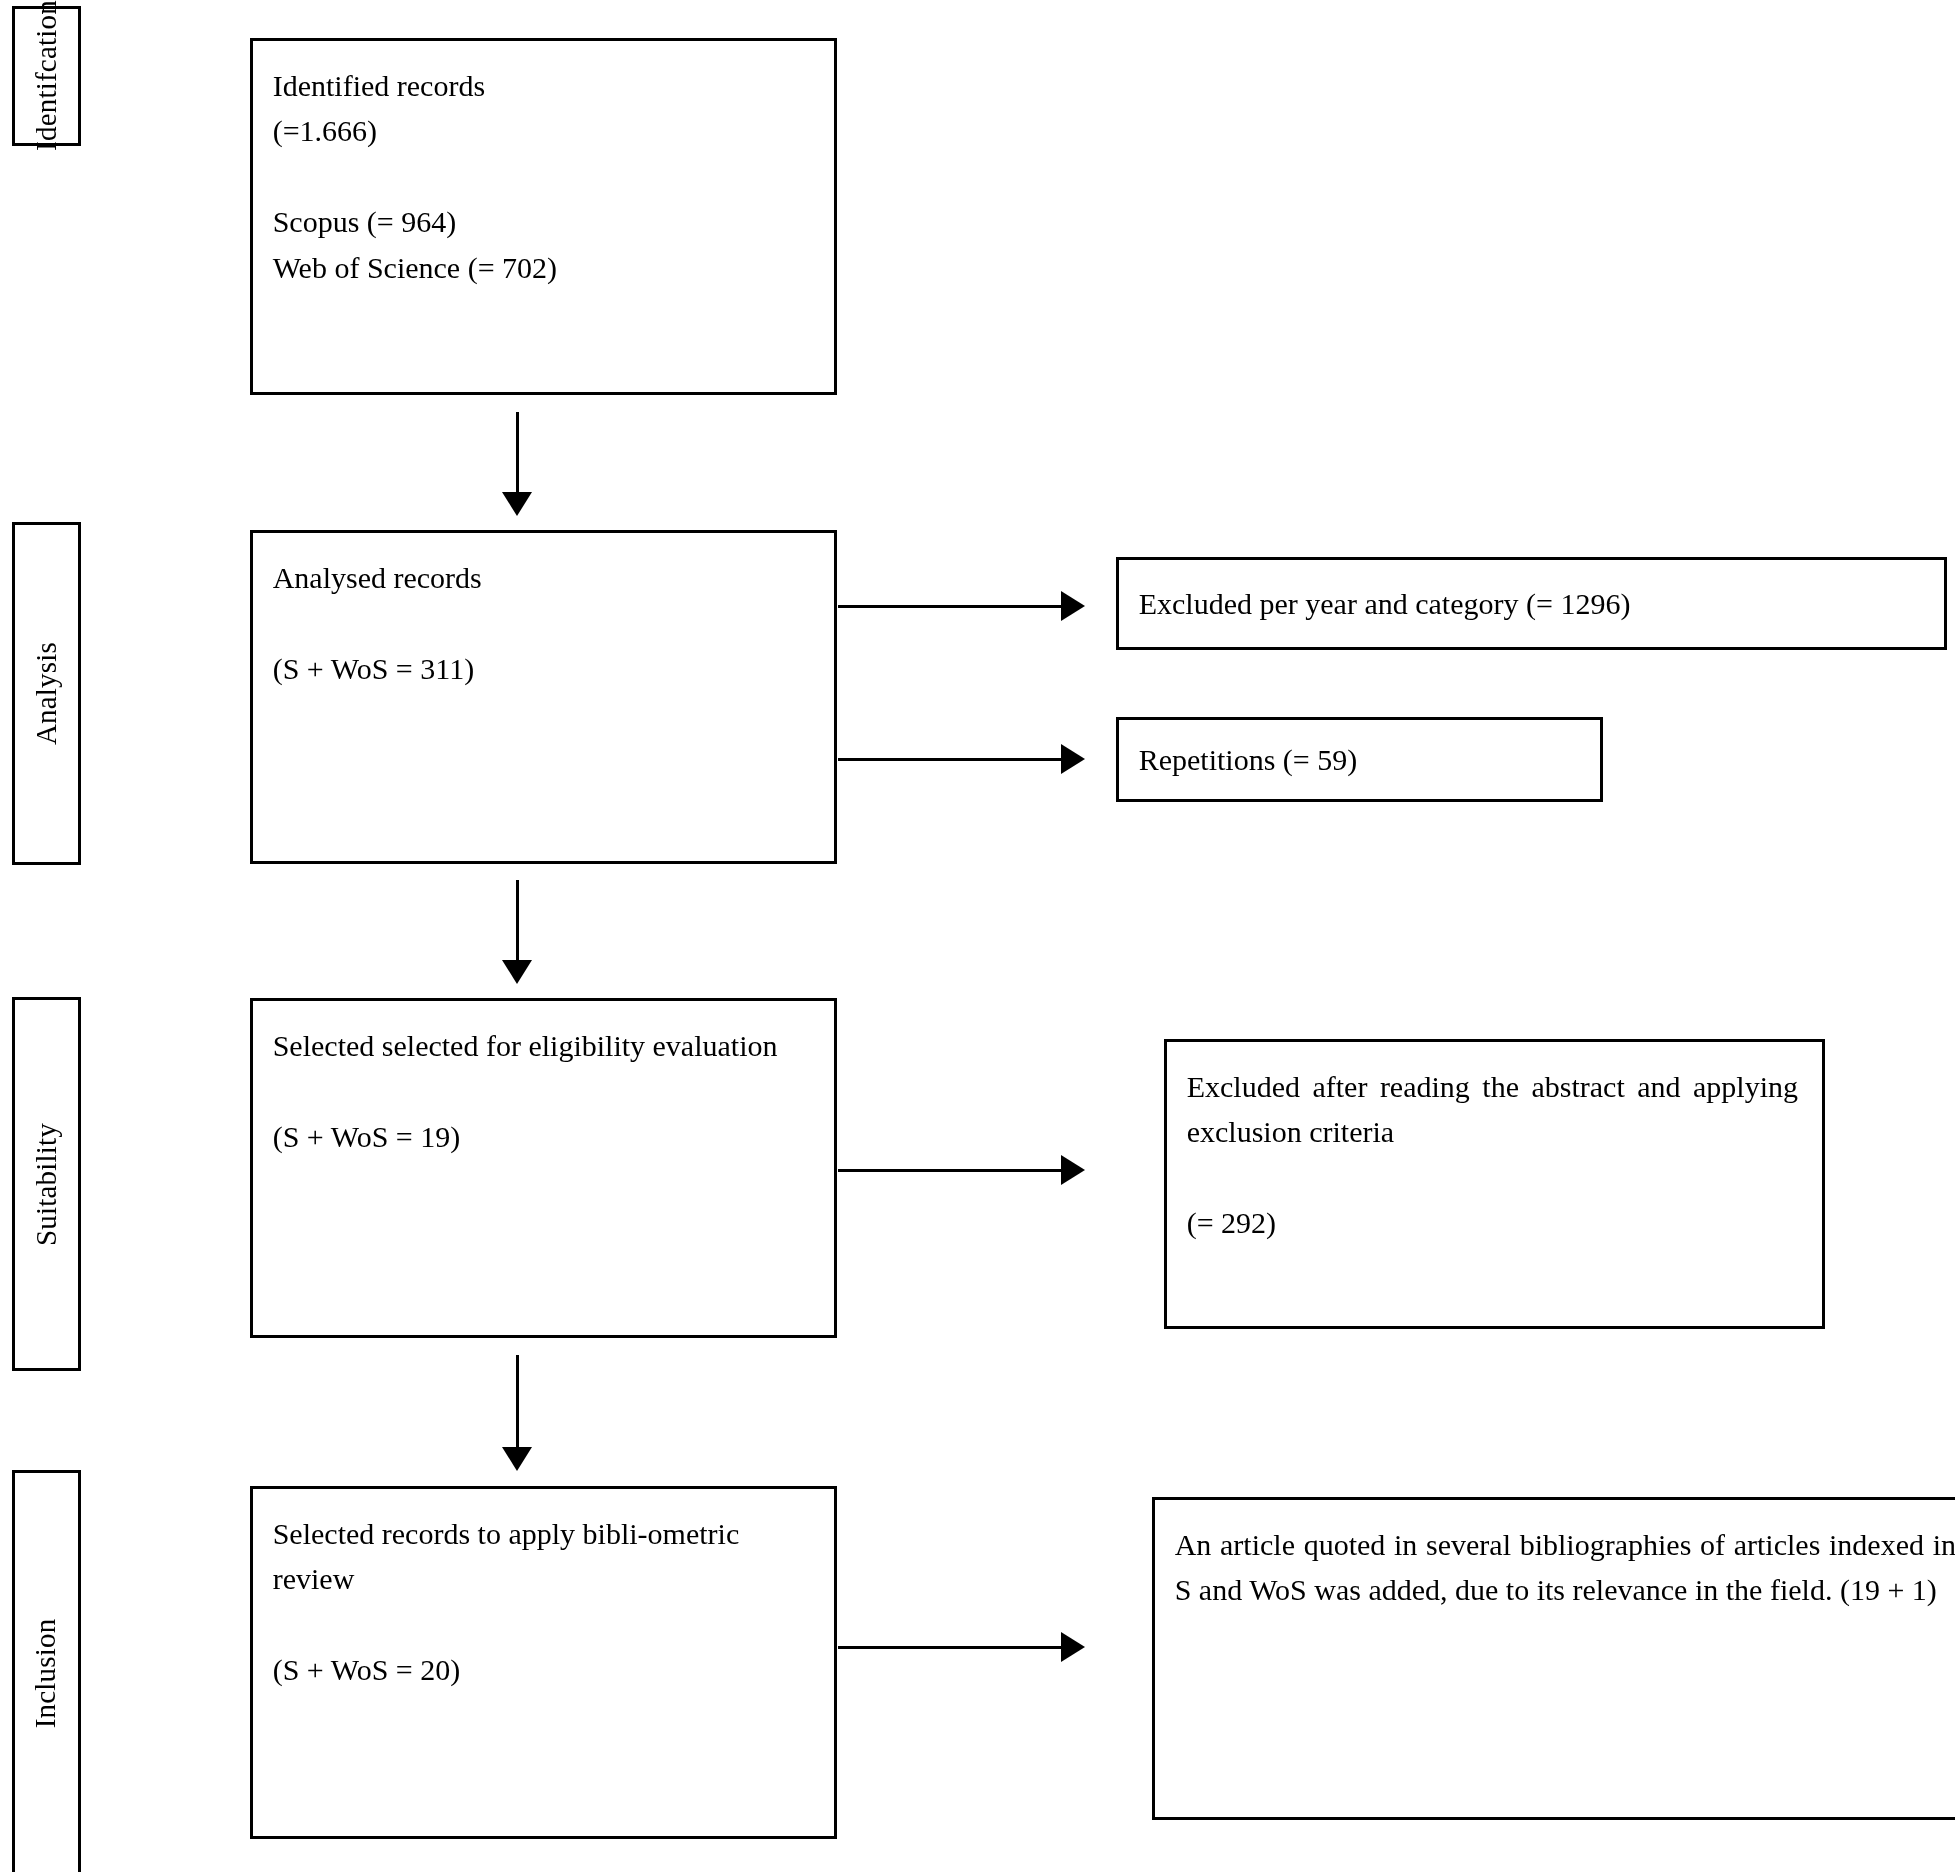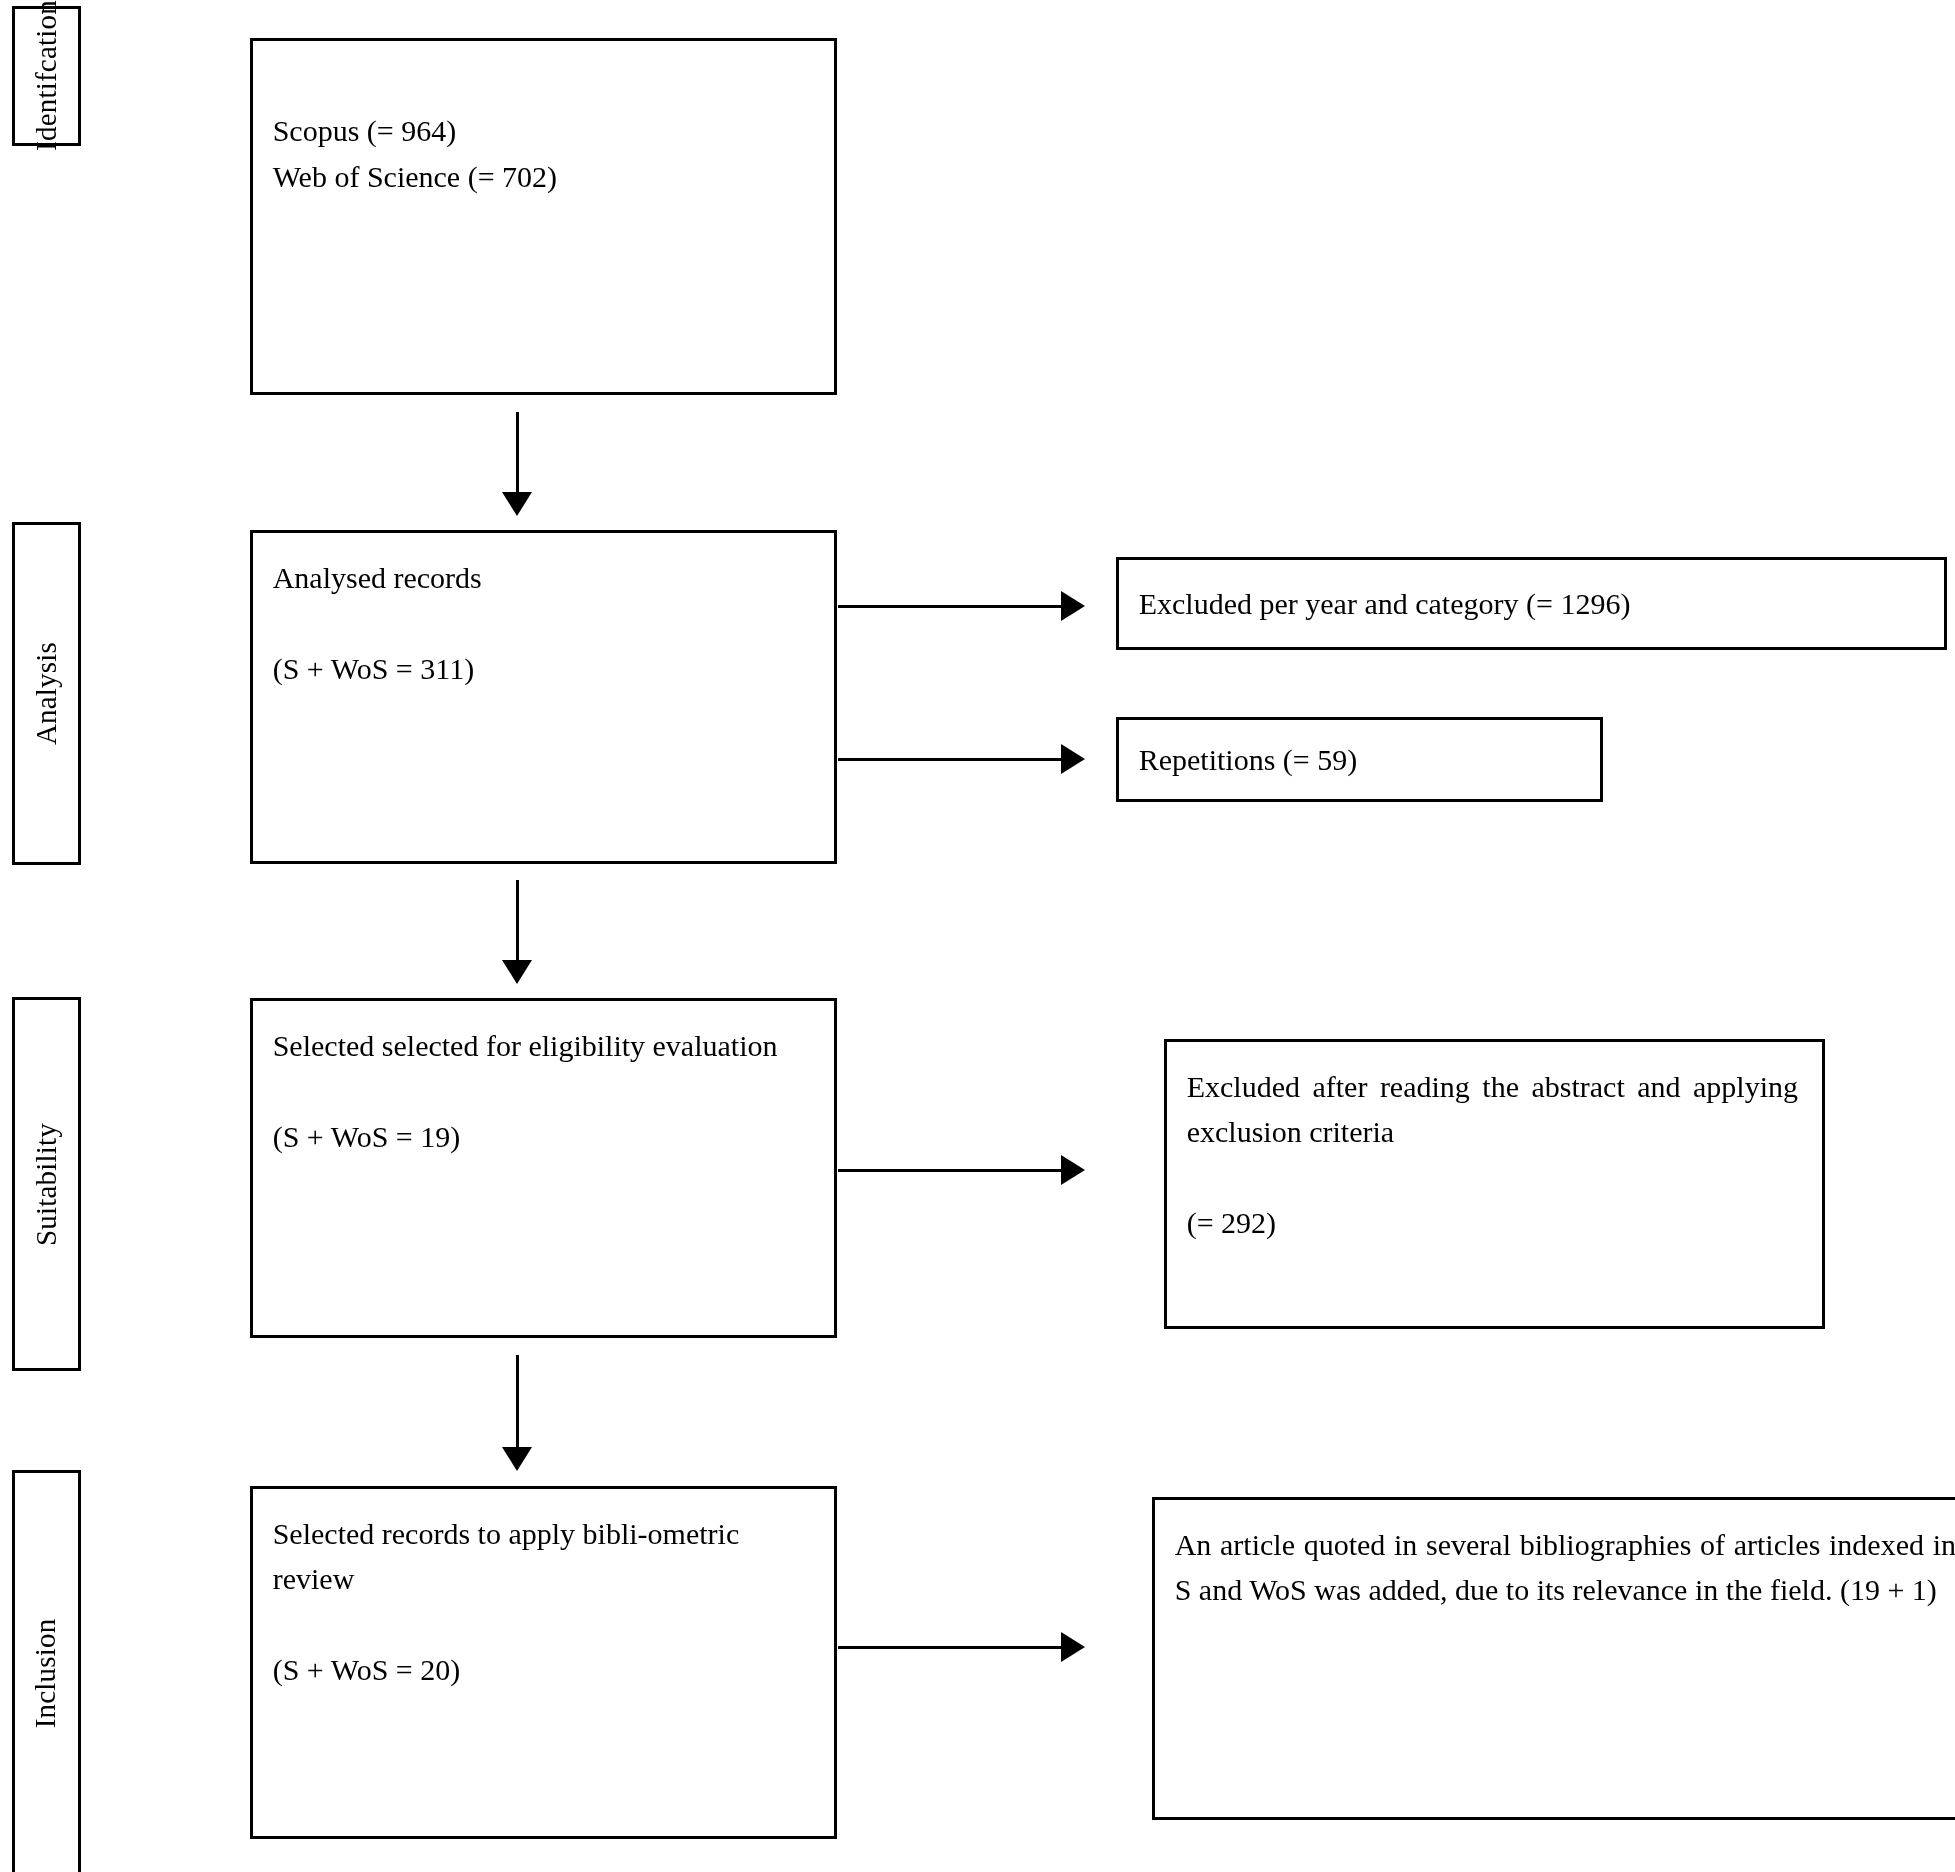--- a/index.html
+++ b/index.html
@@ -136,20 +136,22 @@
   <div class="stage-rail" style="left:11.7px; top:997px; width:69px; height:374px;">
     <span class="stage-rail-label">Suitability</span>
   </div>
 
   <div class="stage-rail" style="left:11.7px; top:1470px; width:69px; height:407px;">
     <span class="stage-rail-label">Inclusion</span>
   </div>
 
   <div class="node" style="left:250px; top:38px; width:587px; height:357px;">
     <div class="node-body">
+      <span class="line">Identified records</span>
+      <span class="line">(=1.666)</span>
       <span class="blank"></span>
       <span class="line">Scopus (= 964)</span>
       <span class="line">Web of Science (= 702)</span>
     </div>
   </div>
 
   <div class="node" style="left:250px; top:530px; width:587px; height:334px;">
     <div class="node-body">
       <span class="line">Analysed records</span>
       <span class="blank"></span>

